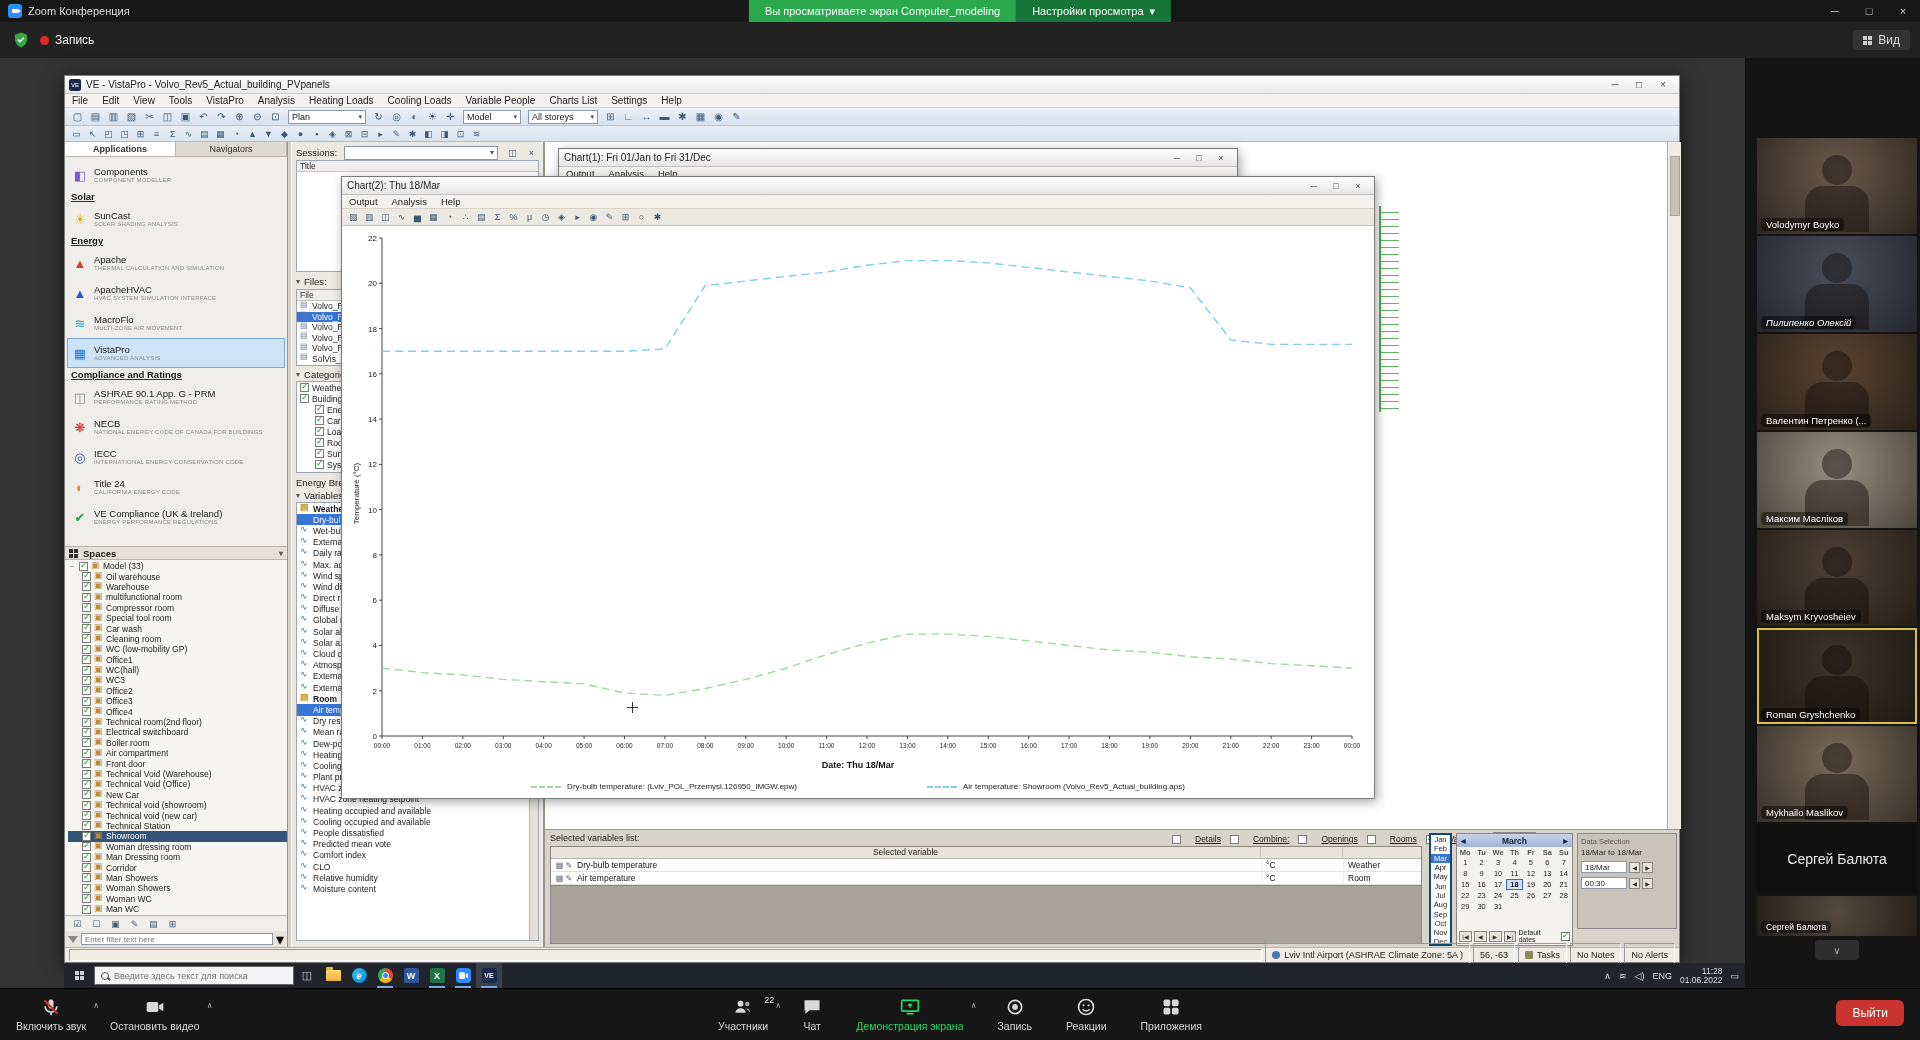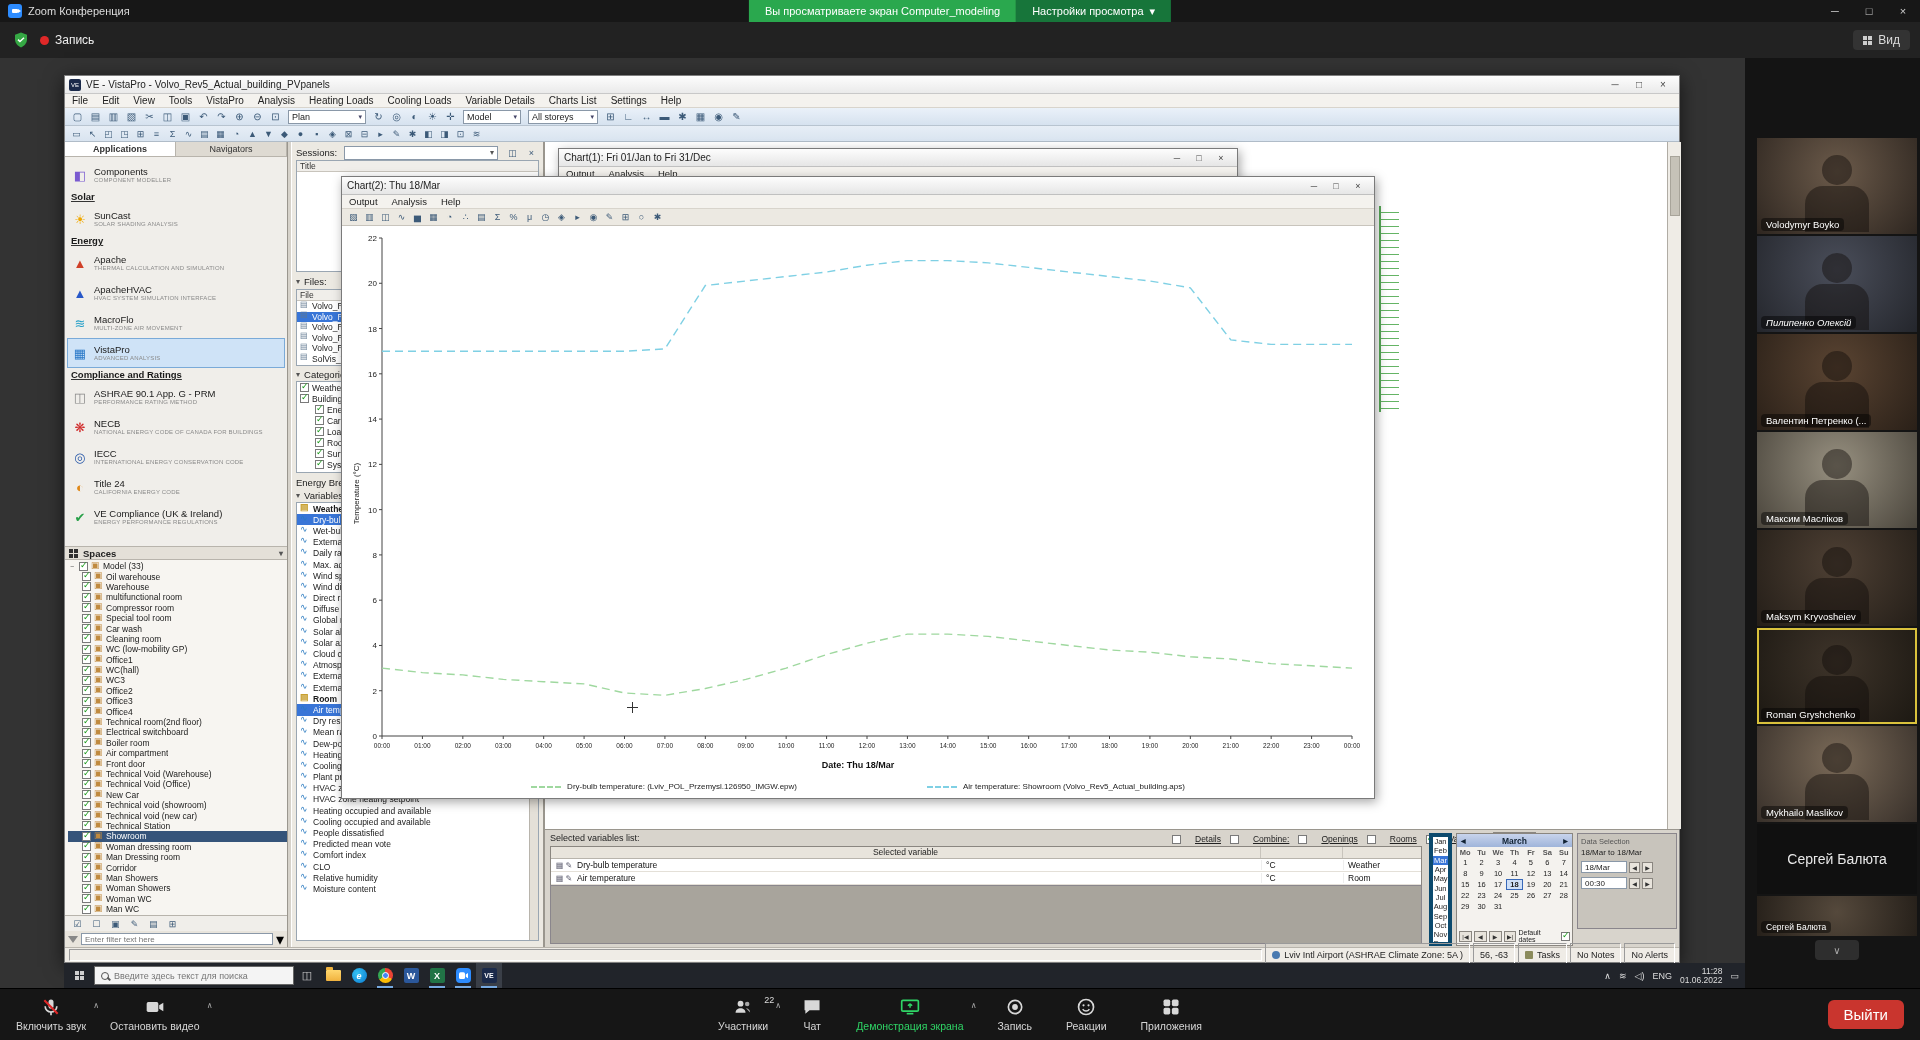--- a/index.html
+++ b/index.html
@@ -127,21 +127,21 @@
 .t-head{display:flex;height:12px;background:#e8e4dc;border-bottom:1px solid #b8b4ac;font-size:8.5px;color:#222;}
 .t-head .c1{width:710px;text-align:center;border-right:1px solid #c8c4bc;}
 .t-head .c2{width:82px;border-right:1px solid #c8c4bc;}
 .t-head .c3{flex:1;}
 .t-row{display:flex;align-items:center;height:13px;font-size:8.5px;color:#111;border-bottom:1px solid #e4e0d8;}
 .t-ics{width:26px;display:flex;gap:2px;justify-content:center;color:#667;font-size:8px;}
 .t-var{width:684px;white-space:nowrap;overflow:hidden;}
 .t-un{width:82px;padding-left:4px;border-left:1px solid #eee;}
 .t-lv{flex:1;padding-left:4px;border-left:1px solid #eee;}
 .svl-void{position:absolute;left:5px;top:55px;width:872px;bottom:5px;background:#a8a49c;border:1px solid #8a868c;}
-.months{position:absolute;left:884px;top:3px;width:23px;height:113px;background:#fff;border:4px solid #0c4a6e;overflow:hidden;}
+.months{position:absolute;left:884px;top:3px;width:23px;height:113px;background:#fff;border:2px solid #0c4a6e;overflow:hidden;}
 .m-it{height:9.3px;font-size:7.5px;display:flex;align-items:center;justify-content:center;color:#222;}
 .m-it.sel{background:#3875d7;color:#fff;}
 .cal{position:absolute;left:911px;top:3px;width:117px;height:113px;background:#f4f2ee;border:1px solid #8a8680;font-size:7.5px;}
 .cal-head{height:13px;background:linear-gradient(#c8d4ec,#9fb4da);display:flex;align-items:center;justify-content:space-between;padding:0 4px;font-size:8.5px;font-weight:bold;color:#123;}
 .cal-days,.cal-grid{display:grid;grid-template-columns:repeat(7,1fr);}
 .cal-days span{height:10px;display:flex;align-items:center;justify-content:center;color:#555;font-weight:bold;}
 .cal-grid span{height:11px;display:flex;align-items:center;justify-content:center;color:#222;}
 .cal-grid span.sel{background:#cfe0f7;border:1px solid #3868b8;font-weight:bold;}
 .cal-foot{position:absolute;bottom:2px;left:2px;right:2px;display:flex;align-items:center;gap:2px;}
 .nav-b{width:13px;height:11px;border:1px solid #8a8680;background:#e8e4dc;display:flex;align-items:center;justify-content:center;font-size:6px;color:#333;}
@@ -197,21 +197,21 @@
 .collapse-btn{width:44px;height:20px;margin:2px auto;background:#2e2e2e;border-radius:4px;display:flex;align-items:center;justify-content:center;color:#aaa;font-size:10px;}
 
 #zm-ctl{position:absolute;left:0;right:0;bottom:0;height:52px;background:#161616;border-top:1px solid #000;display:flex;align-items:center;color:#d6d6d6;}
 .ctl-left{display:flex;gap:6px;padding-left:14px;}
 .ctl-center{position:absolute;left:50%;transform:translateX(-50%);display:flex;gap:30px;}
 .ctl-btn{display:flex;flex-direction:column;align-items:center;gap:3px;font-size:10.5px;position:relative;padding:4px 2px;}
 .ctl-btn svg{display:block;}
 .chev{font-size:8px;color:#aaa;position:absolute;right:-11px;top:8px;}
 .badge{position:absolute;top:2px;right:-4px;font-size:9px;color:#ddd;}
 .ctl-btn.share{color:#2fd566;}
-.leave-btn{position:absolute;right:16px;top:11px;background:#c9352e;color:#fff;font-size:15px;padding:6px 16px;border-radius:6px;}
+.leave-btn{position:absolute;right:16px;top:11px;background:#c9352e;color:#fff;font-size:12px;padding:6px 16px;border-radius:6px;}
 
 .shield{width:18px;height:18px;margin-left:12px;}
 </style>
 </head>
 <body>
 
 <div id="stage">
 
   <div id="zm-title">
     <div class="zm-app">
@@ -272,21 +272,21 @@
 
         <div class="ve-menubar">
             <span class="menu-item">File</span>
             <span class="menu-item">Edit</span>
             <span class="menu-item">View</span>
             <span class="menu-item">Tools</span>
             <span class="menu-item">VistaPro</span>
             <span class="menu-item">Analysis</span>
             <span class="menu-item">Heating Loads</span>
             <span class="menu-item">Cooling Loads</span>
-            <span class="menu-item">Variable Details</span>
+            <span class="menu-item">Variable People</span>
             <span class="menu-item">Charts List</span>
             <span class="menu-item">Settings</span>
             <span class="menu-item">Help</span>
           </div>
 
         <div class="ve-toolbar1">
           <span style="display:flex;gap:1px;">
               <span class="icn">▢</span>
               <span class="icn">▤</span>
               <span class="icn">▥</span>

